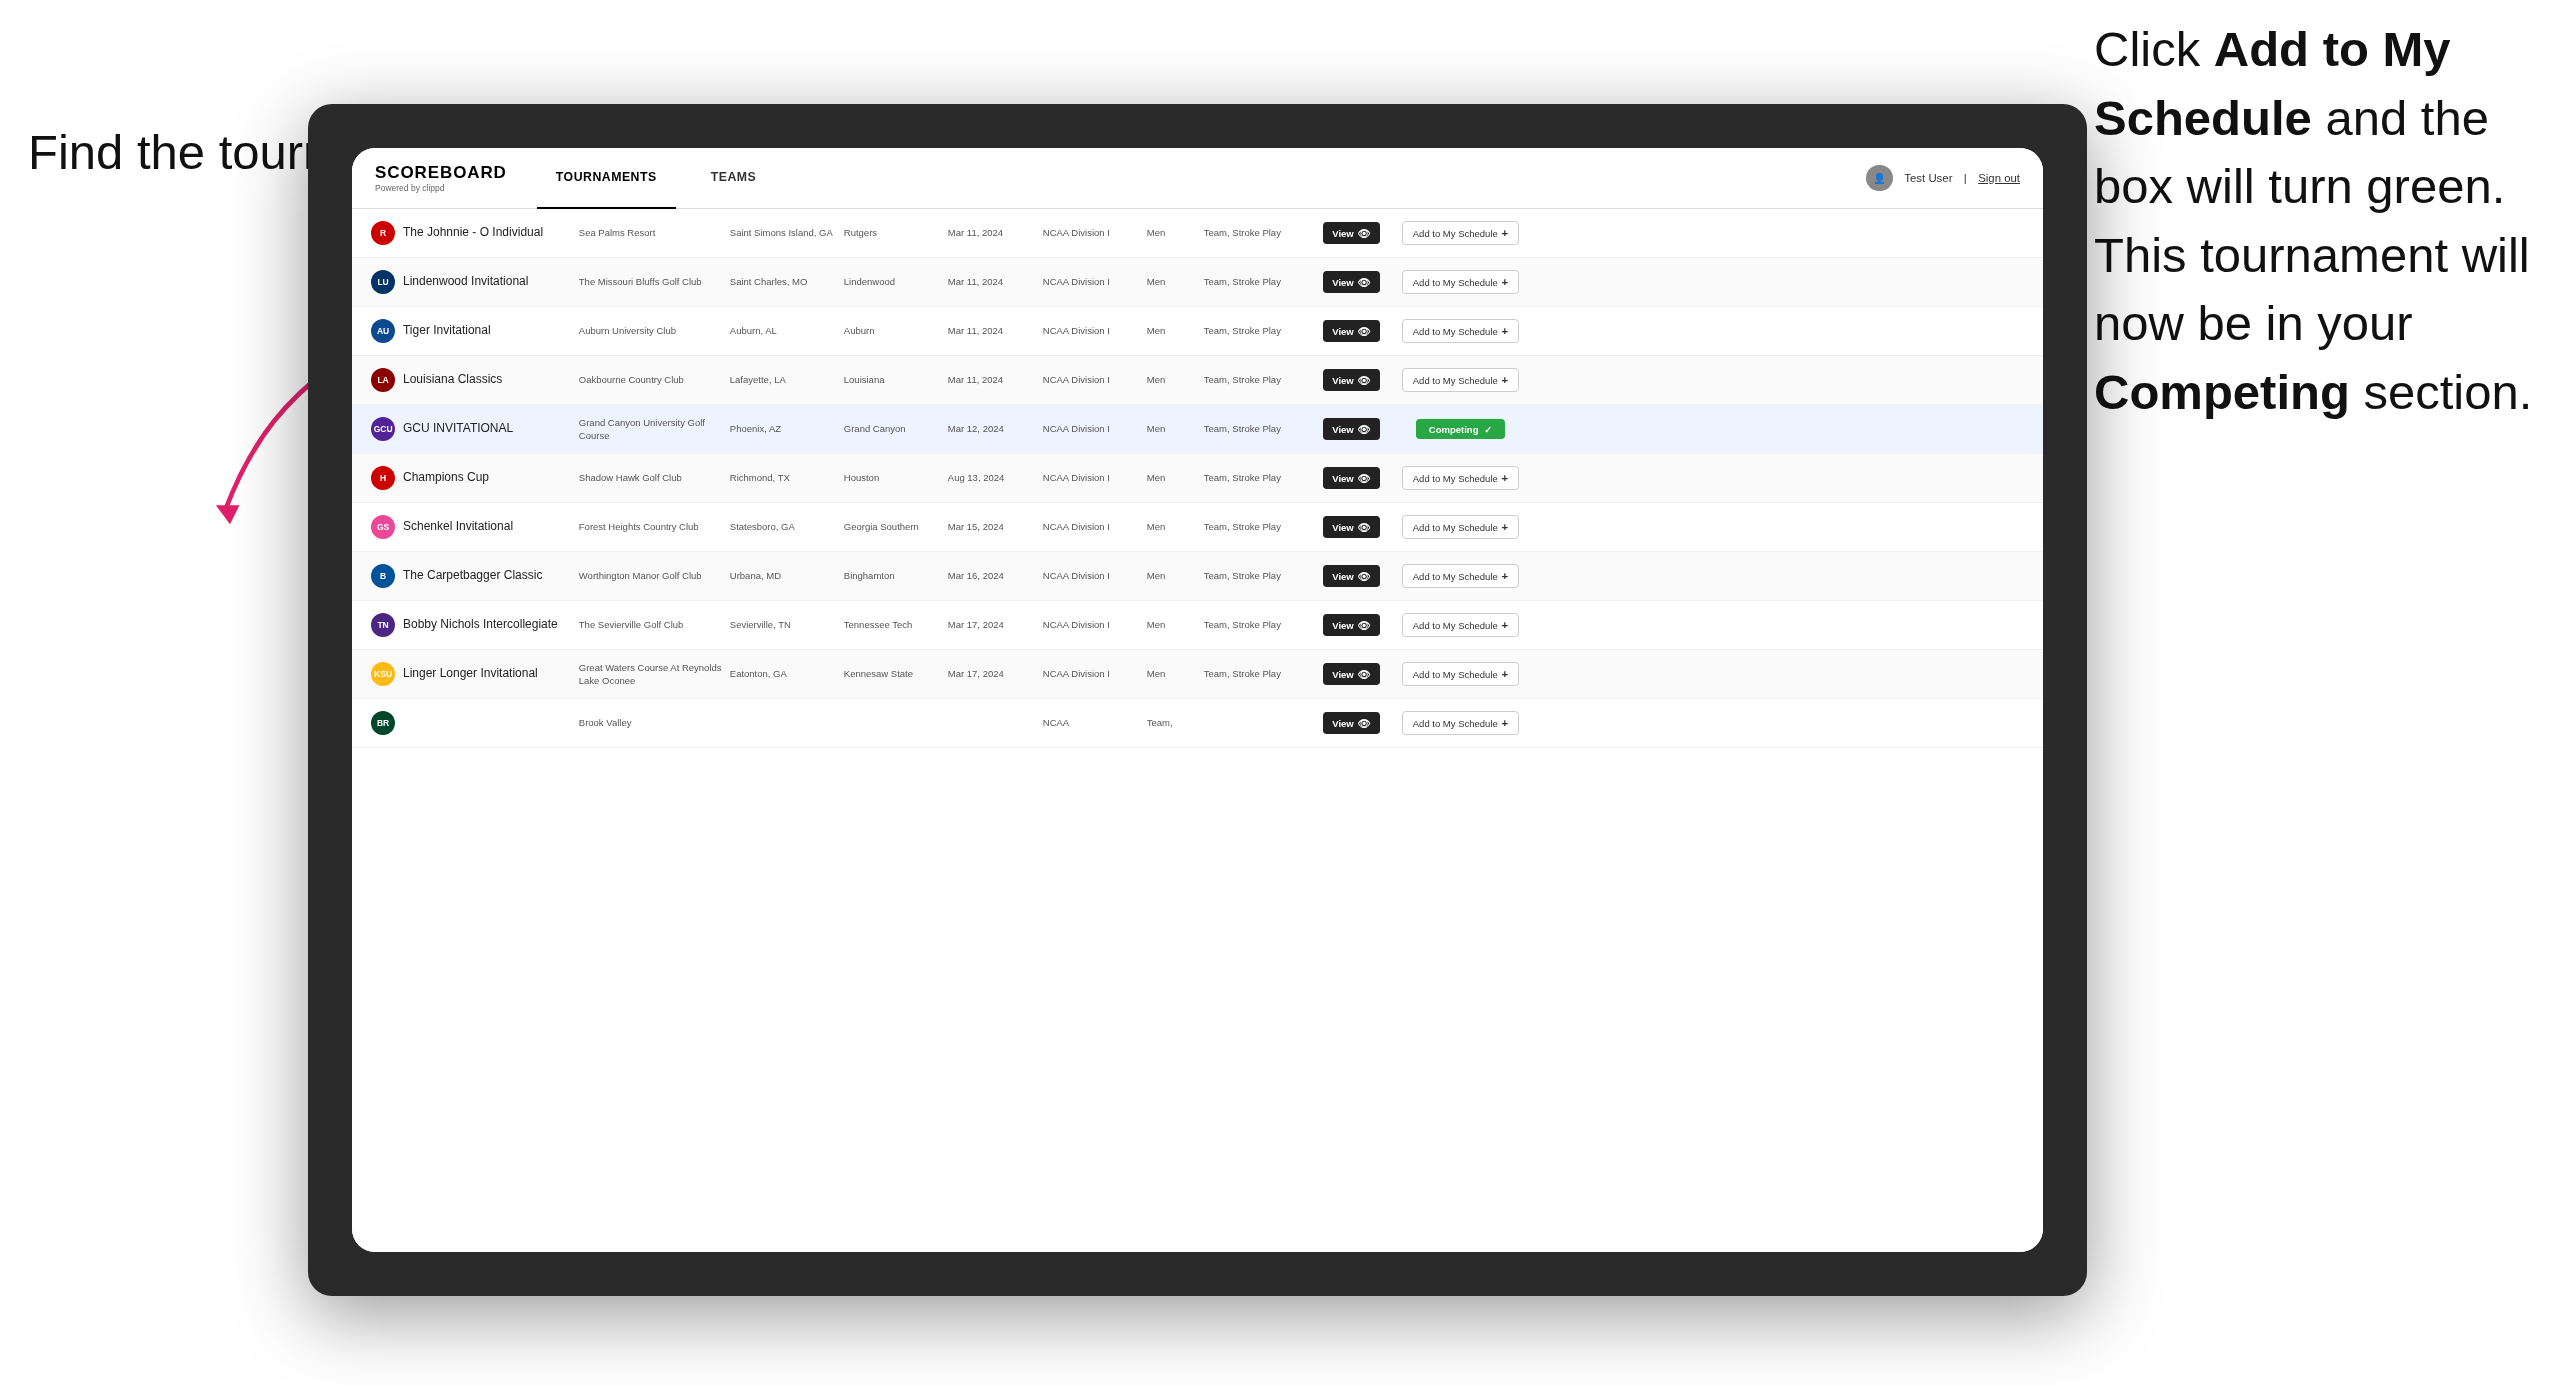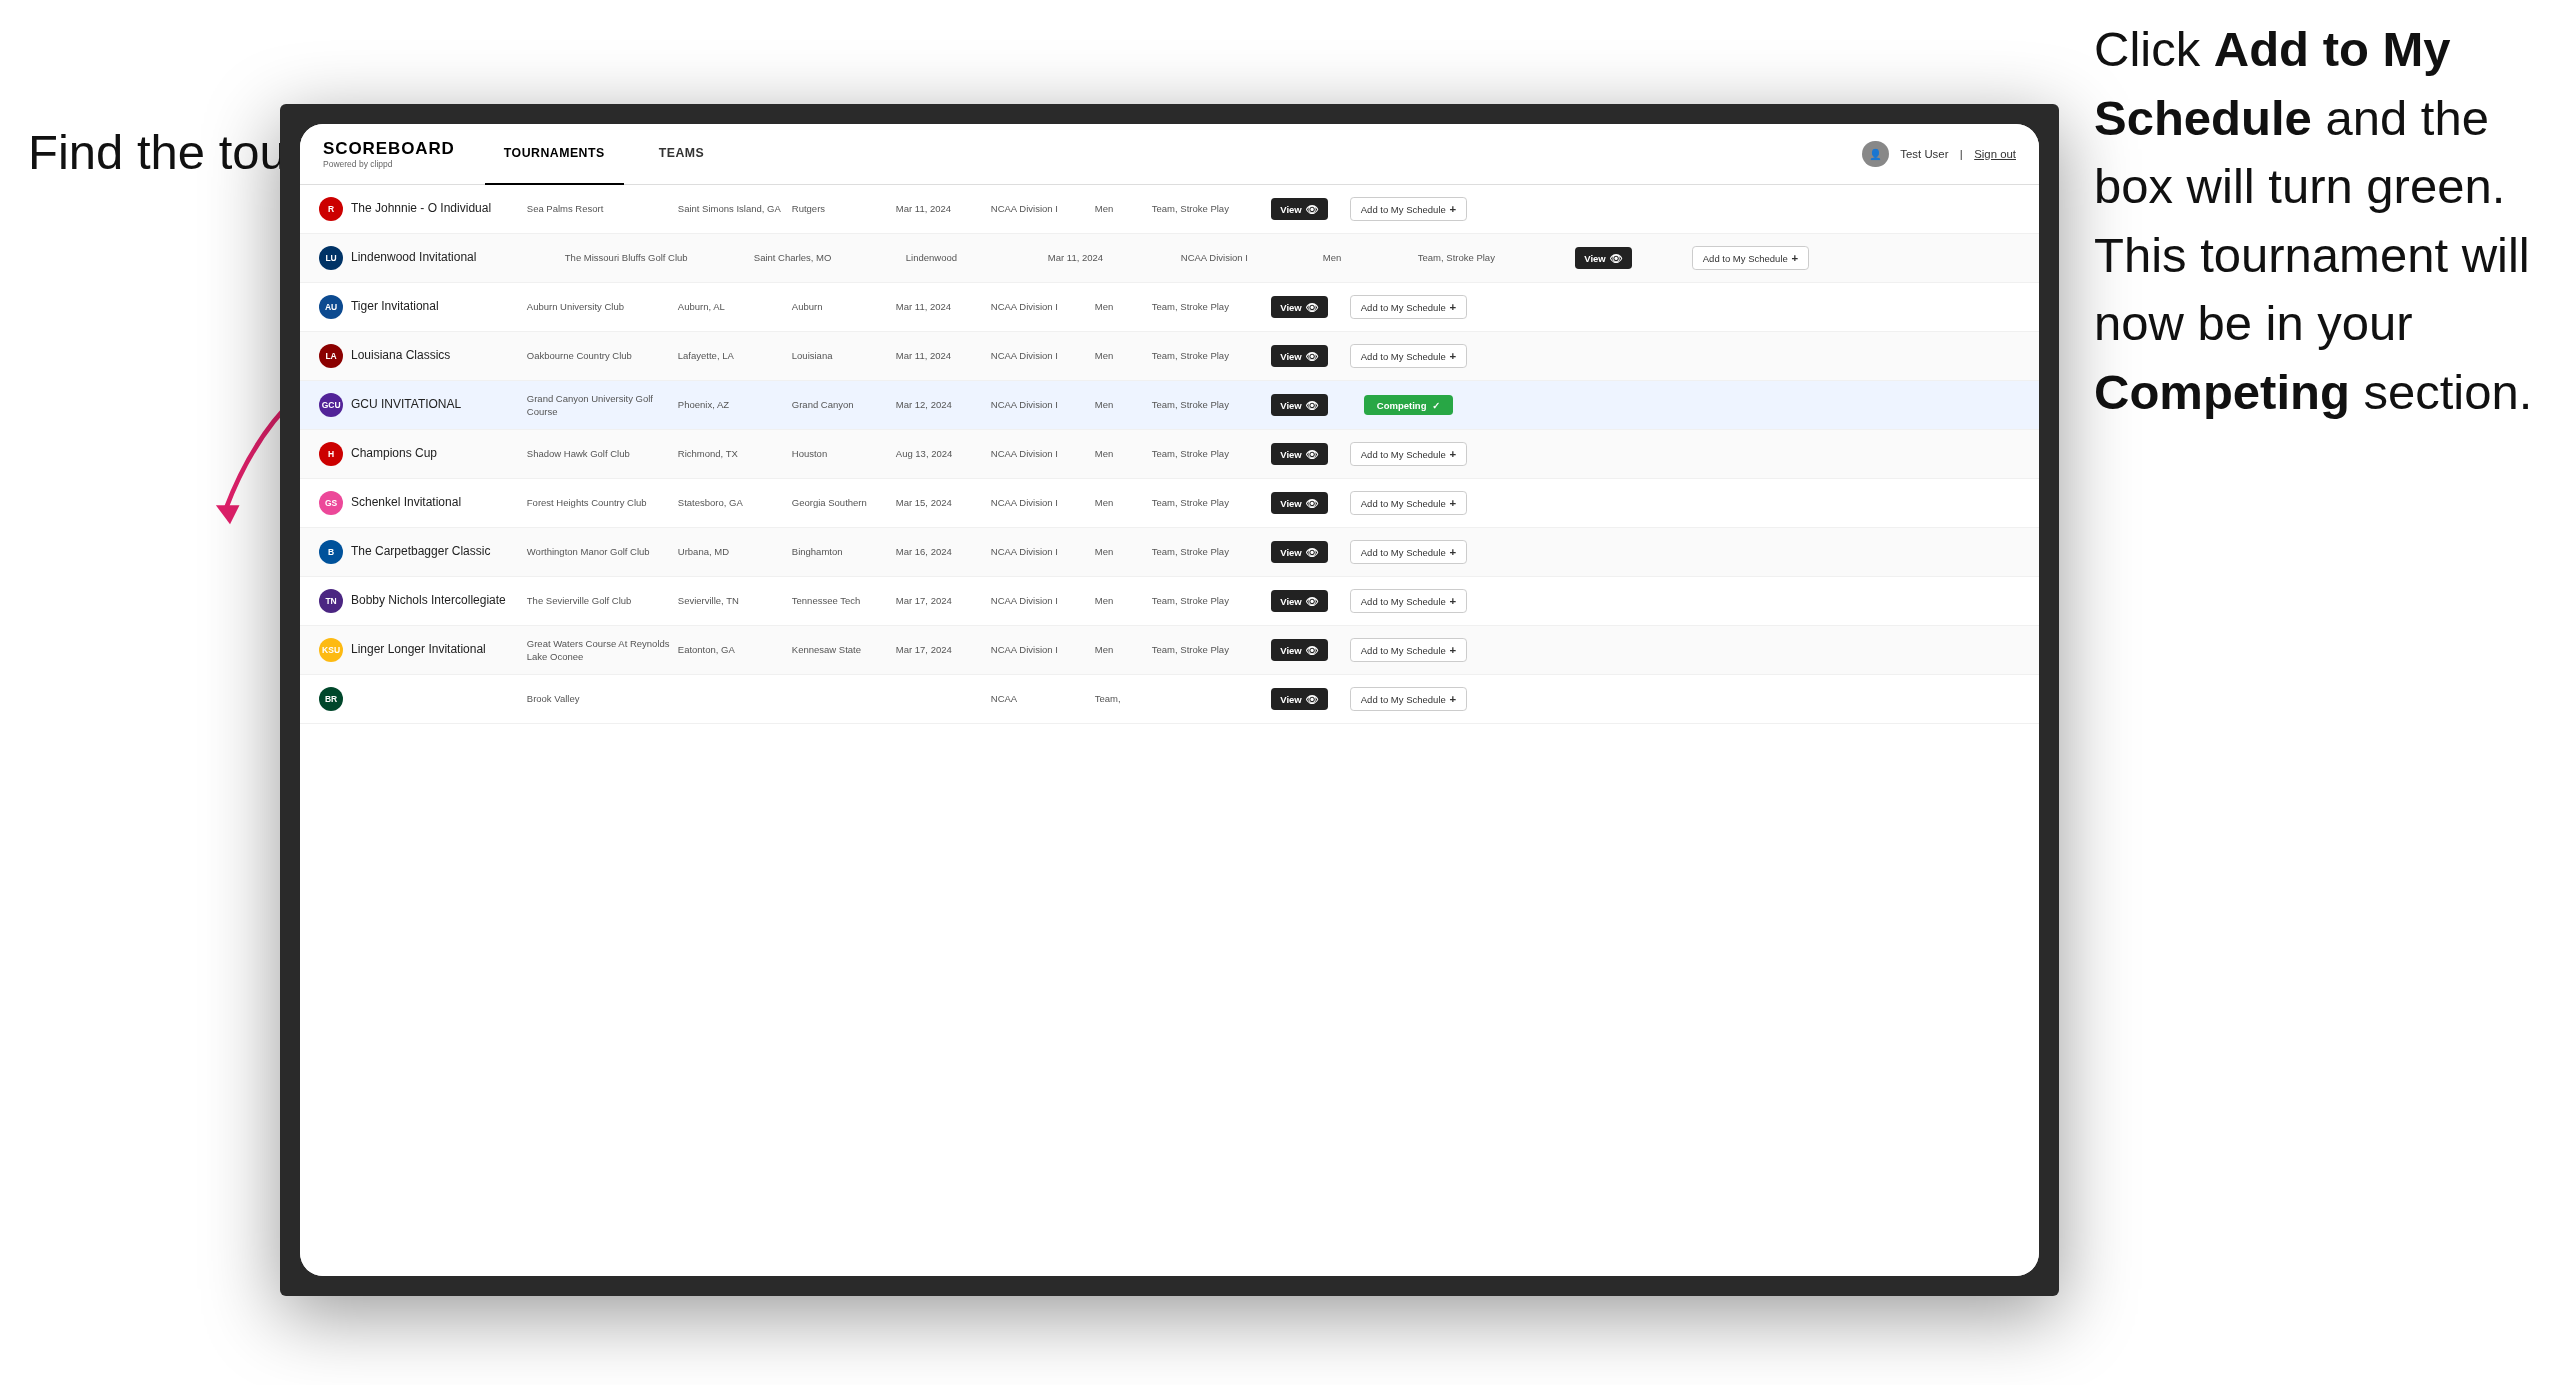--- a/index.html
+++ b/index.html
@@ -32,28 +32,28 @@
       line-height: 1.4;
       width: 454px;
     }
     .annotation-right strong {
       font-weight: 700;
     }
 
     
     .tablet-frame {
       position: absolute;
-      left: 280px;
+      left: 308px;
       top: 104px;
       width: 1779px;
       height: 1192px;
       background: #2a2a2a;
-      border-radius: 6px;
+      border-radius: 24px;
       box-shadow: 0 19px 76px rgba(0,0,0,0.4);
-      padding: 20px;
+      padding: 44px;
     }
     .tablet-screen {
       width: 100%;
       height: 100%;
       background: #f0f0f0;
       border-radius: 23px;
       overflow: hidden;
       display: flex;
       flex-direction: column;
     }
@@ -341,21 +341,21 @@
         <span class="eye-icon">👁</span>
       </button>
     </div>
     <div class="cell competing-cell">
       <button class="add-btn">
       <span>Add to My Schedule</span>
       <span class="plus">+</span>
     </button>
     </div>
   </div>
-          <div class="table-row" style="grid-template-columns: 208px 151px 114px 104px 95px 104px 57px 104px 95px 123px; gap: 38px;">
+          <div class="table-row" style="grid-template-columns: 208px 151px 114px 104px 95px 104px 57px 104px 95px 123px;">
     <div class="cell event-name-cell">
       <div class="team-logo" style="background:#003366; color:#fff; font-size:8.5px;">
         LU
       </div>
       <span class="event-name-text">Lindenwood Invitational</span>
     </div>
     <div class="cell cell-small">The Missouri Bluffs Golf Club</div>
     <div class="cell cell-small">Saint Charles, MO</div>
     <div class="cell cell-small">Lindenwood</div>
     <div class="cell cell-small">Mar 11, 2024</div>

